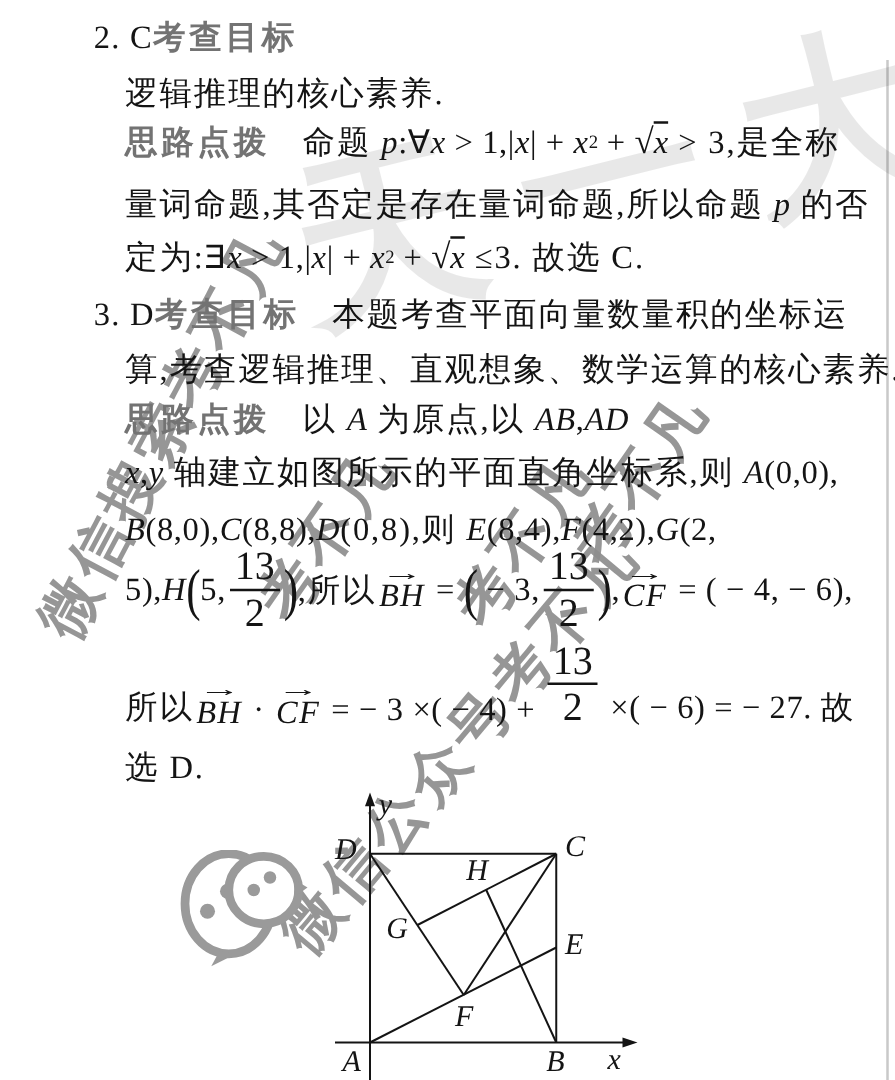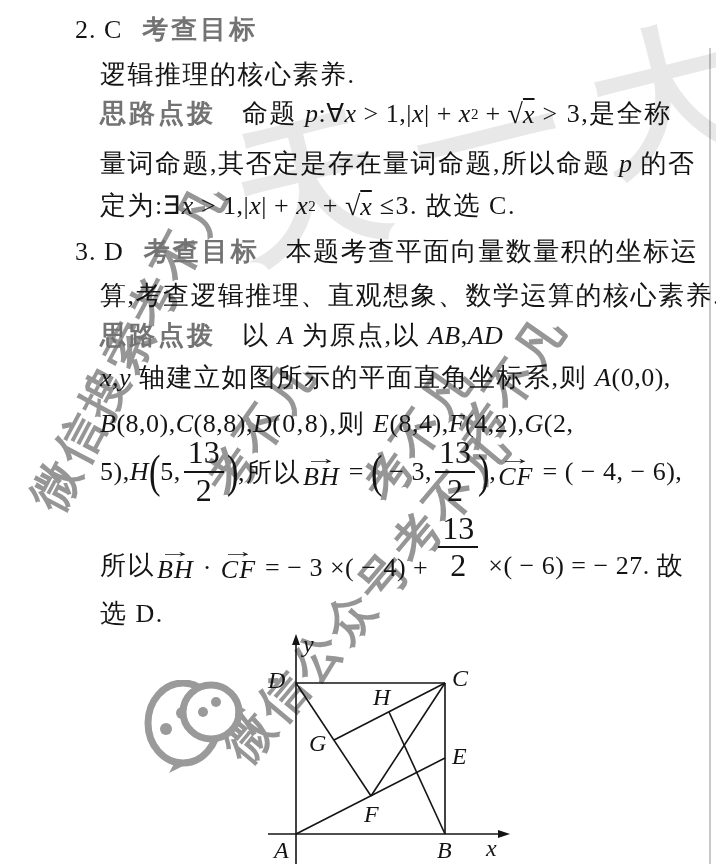--- a/index.html
+++ b/index.html
@@ -9,21 +9,21 @@
   }
   
   .line{
     position:absolute;display:flex;align-items:center;white-space:nowrap;
     font-size:26px;z-index:2;
   }
   .line span{white-space:pre;}
   .cn{letter-spacing:1.5px;}
   .m{letter-spacing:0.5px;}
   .it{font-style:italic;letter-spacing:0.5px;}
-  .pnum{letter-spacing:1px;margin-right:20px;}
+  .pnum{letter-spacing:1px;}
   .bhead{
     font-family:Liberation Sans, sans-serif;font-weight:700;letter-spacing:3px;
     margin-right:26px;color:#737373;
   }
   sup.sp{font-size:15px;vertical-align:super;line-height:0;}
   
   .sqrt{display:inline-flex;align-items:baseline;}
   .sqrt .radsym{font-size:28px;}
   .sqrt .radicand{font-style:italic;text-decoration:overline;}
   

